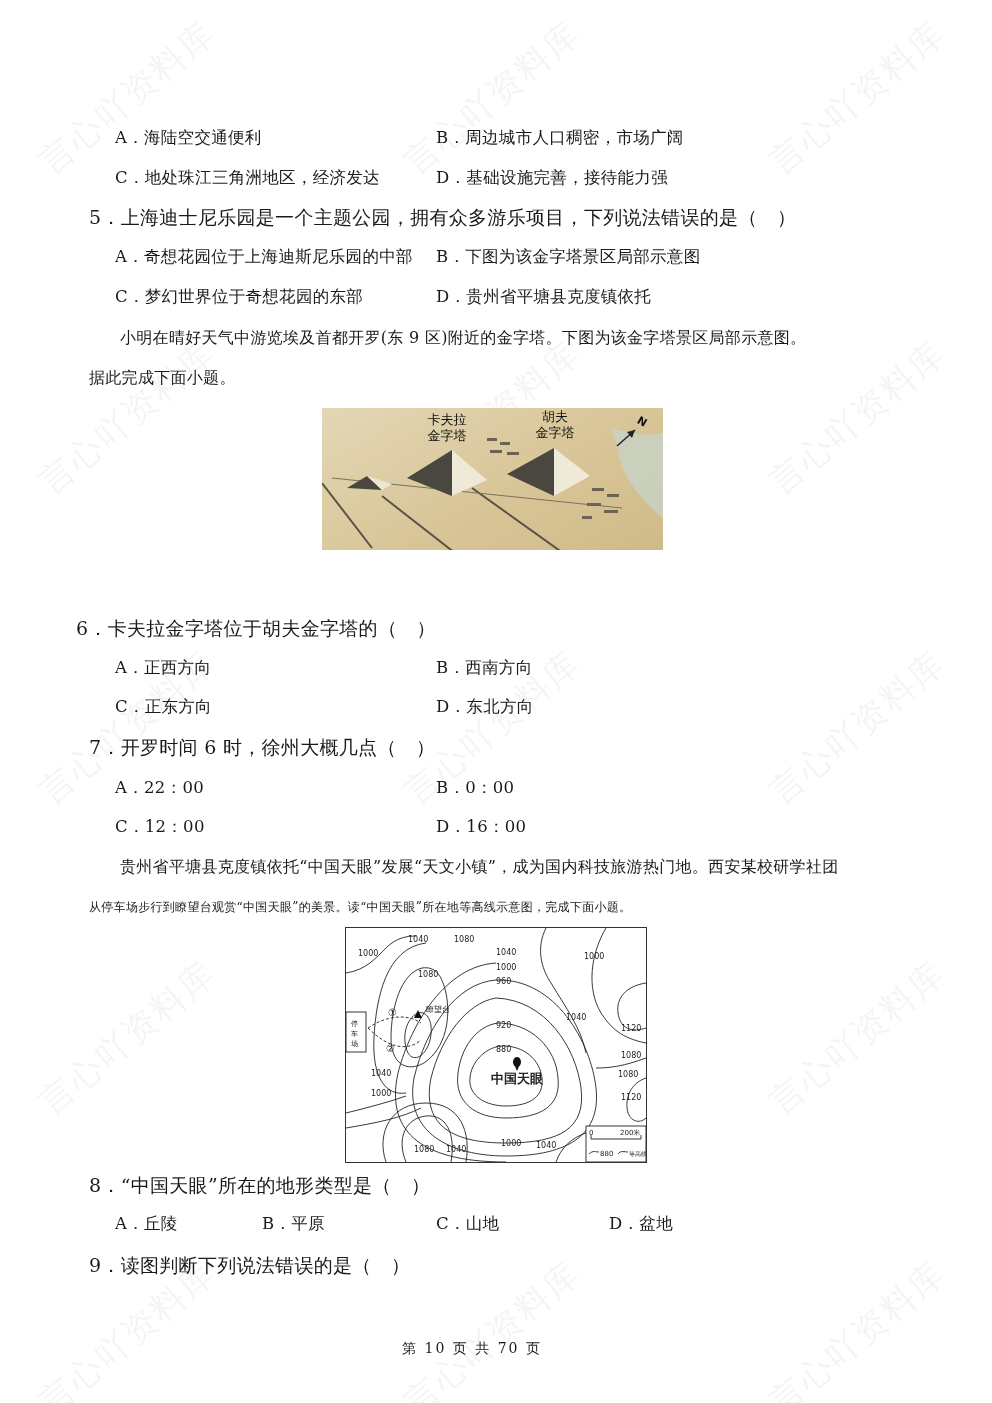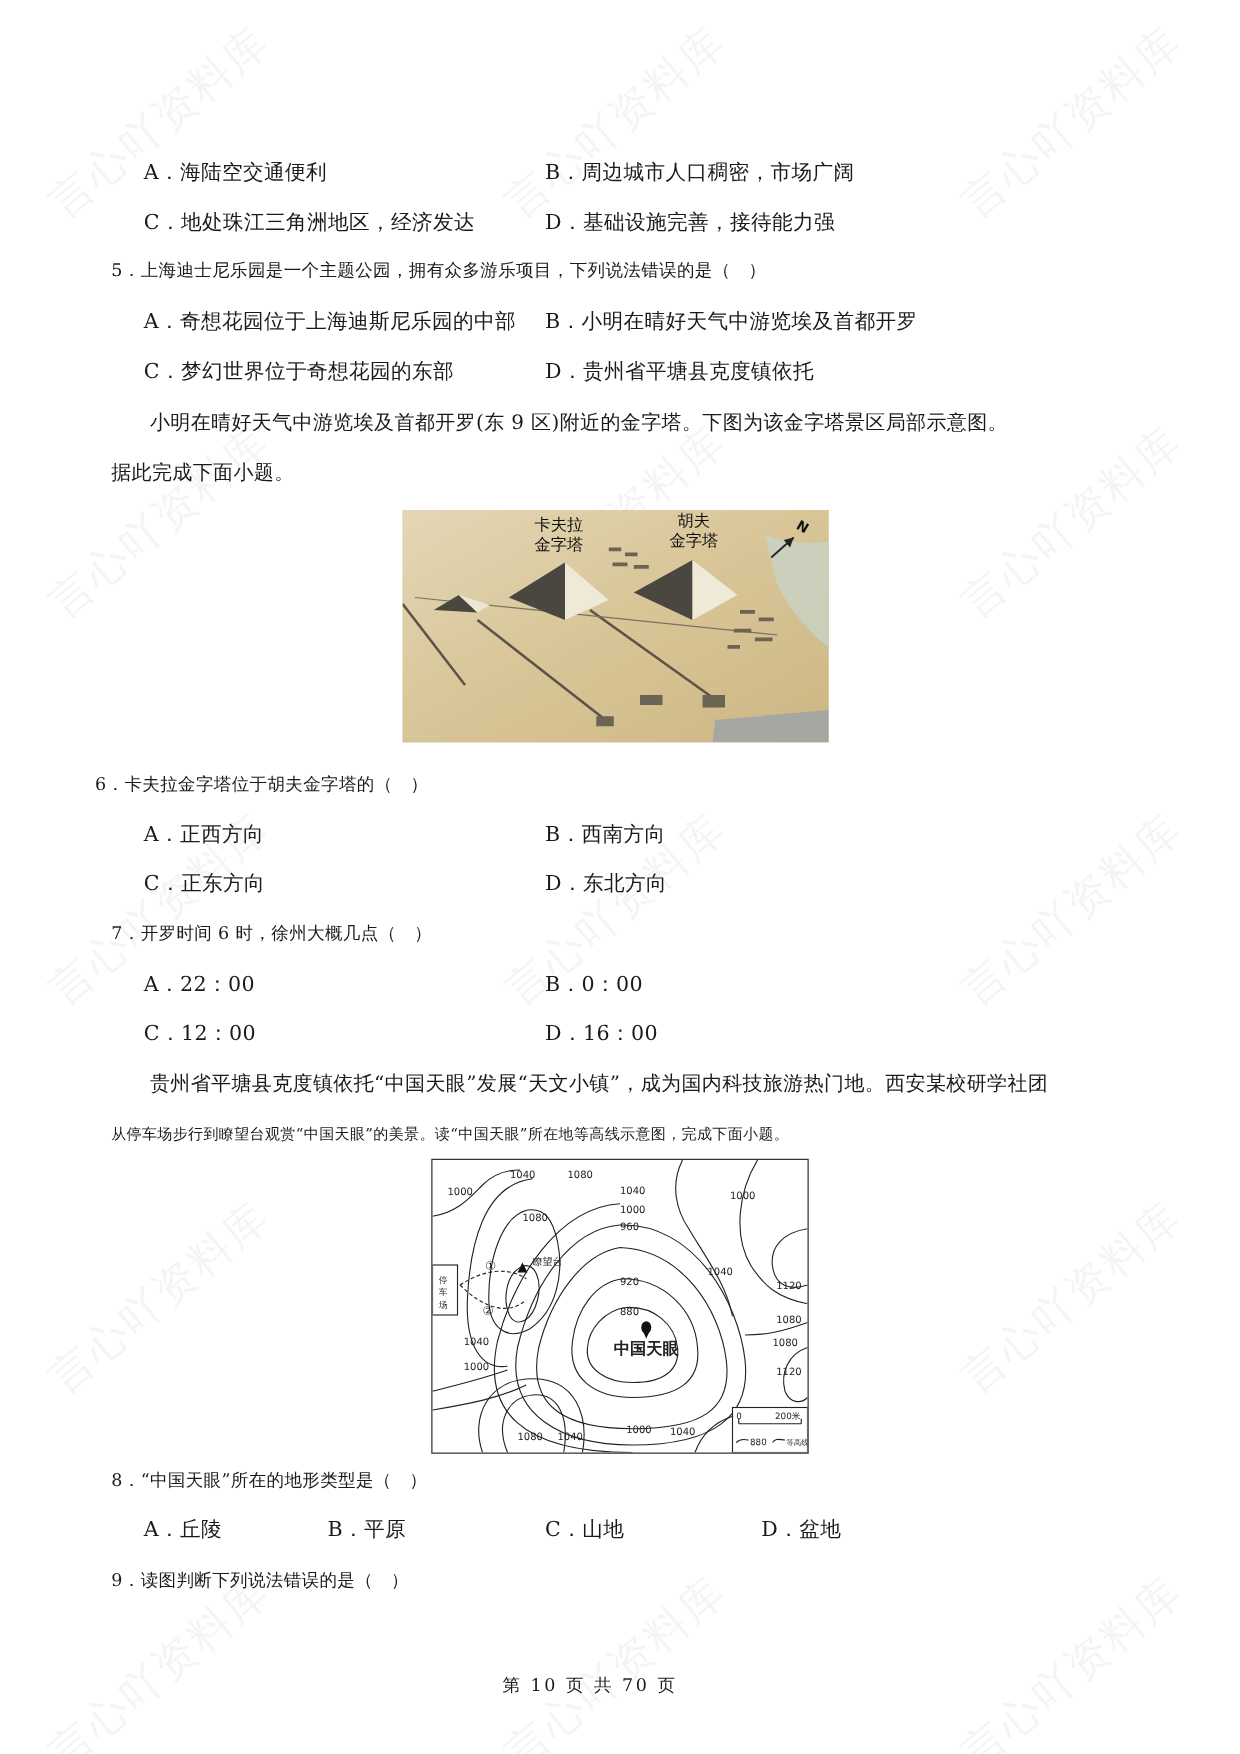--- a/index.html
+++ b/index.html
@@ -1,18 +1,18 @@
 <!DOCTYPE html>
 <html><head>
 <meta charset="utf-8">
 <style>
   * { margin: 0; padding: 0; box-sizing: border-box; }
   html, body { width: 992px; height: 1403px; background: #ffffff; overflow: hidden; }
   body { position: relative; font-family: "DejaVu Serif", "Liberation Serif", serif; color: #1a1a1a; }
-  .line { position: absolute; font-size: 14px; line-height: 20px; white-space: nowrap; letter-spacing: 0.3px; }
+  .line { position: absolute; font-size: 19px; line-height: 20px; white-space: nowrap; letter-spacing: 0.3px; }
   .opt { position: absolute; font-size: 16.5px; line-height: 20px; white-space: nowrap; letter-spacing: 0.3px; }
   .watermark { position: absolute; font-family: "DejaVu Sans", sans-serif; font-size: 34px; color: rgba(0,0,0,0.045); transform: rotate(-40deg); transform-origin: left top; white-space: nowrap; pointer-events: none; letter-spacing: 2px; }
   .fig { position: absolute; }
   .footer { position: absolute; left: 0; width: 944px; top: 1340px; text-align: center; font-size: 14px; letter-spacing: 2px; }
 </style>
 </head>
 <body>
 
 <div class="watermark" style="left:30px; top:150px;">言心吖资料库</div>
 <div class="watermark" style="left:395px; top:150px;">言心吖资料库</div>
@@ -30,28 +30,28 @@
 <div class="watermark" style="left:395px; top:1390px;">言心吖资料库</div>
 <div class="watermark" style="left:760px; top:1390px;">言心吖资料库</div>
 
 <div class="opt" style="left:115px; top:128px;">A．海陆空交通便利</div>
 <div class="opt" style="left:436px; top:128px;">B．周边城市人口稠密，市场广阔</div>
 <div class="opt" style="left:115px; top:168px;">C．地处珠江三角洲地区，经济发达</div>
 <div class="opt" style="left:436px; top:168px;">D．基础设施完善，接待能力强</div>
 
 <div class="line" style="left:89px; top:207px;">5．上海迪士尼乐园是一个主题公园，拥有众多游乐项目，下列说法错误的是（　）</div>
 <div class="opt" style="left:115px; top:247px;">A．奇想花园位于上海迪斯尼乐园的中部</div>
-<div class="opt" style="left:436px; top:247px;">B．小明在晴好天气中游览埃及首都开罗</div>
+<div class="opt" style="left:436px; top:247px;">B．下图为该金字塔景区局部示意图</div>
 <div class="opt" style="left:115px; top:287px;">C．梦幻世界位于奇想花园的东部</div>
 <div class="opt" style="left:436px; top:287px;">D．贵州省平塘县克度镇依托</div>
 
 <div class="line" style="left:120px; top:328px; font-size:16px;">小明在晴好天气中游览埃及首都开罗(东 9 区)附近的金字塔。下图为该金字塔景区局部示意图。</div>
 <div class="line" style="left:89px; top:368px; font-size:16px;">据此完成下面小题。</div>
 
-<div class="fig" style="left:322px; top:408px; width:341px; height:186px; overflow:hidden; background:#d9c9a0;">
+<div class="fig" style="left:322px; top:408px; width:341px; height:142px; overflow:hidden; background:#d9c9a0;">
   <svg width="341" height="186" viewBox="0 0 341 186">
     <defs>
       <linearGradient id="sand" x1="0" y1="0" x2="1" y2="1">
         <stop offset="0" stop-color="#e4d7b6"></stop>
         <stop offset="0.5" stop-color="#d8c597"></stop>
         <stop offset="1" stop-color="#cdb683"></stop>
       </linearGradient>
     </defs>
     <rect width="341" height="186" fill="url(#sand)"></rect>
     <path d="M290 20 Q320 30 341 25 L341 110 Q315 90 300 60 Z" fill="#c7d3c6" opacity="0.8"></path>

